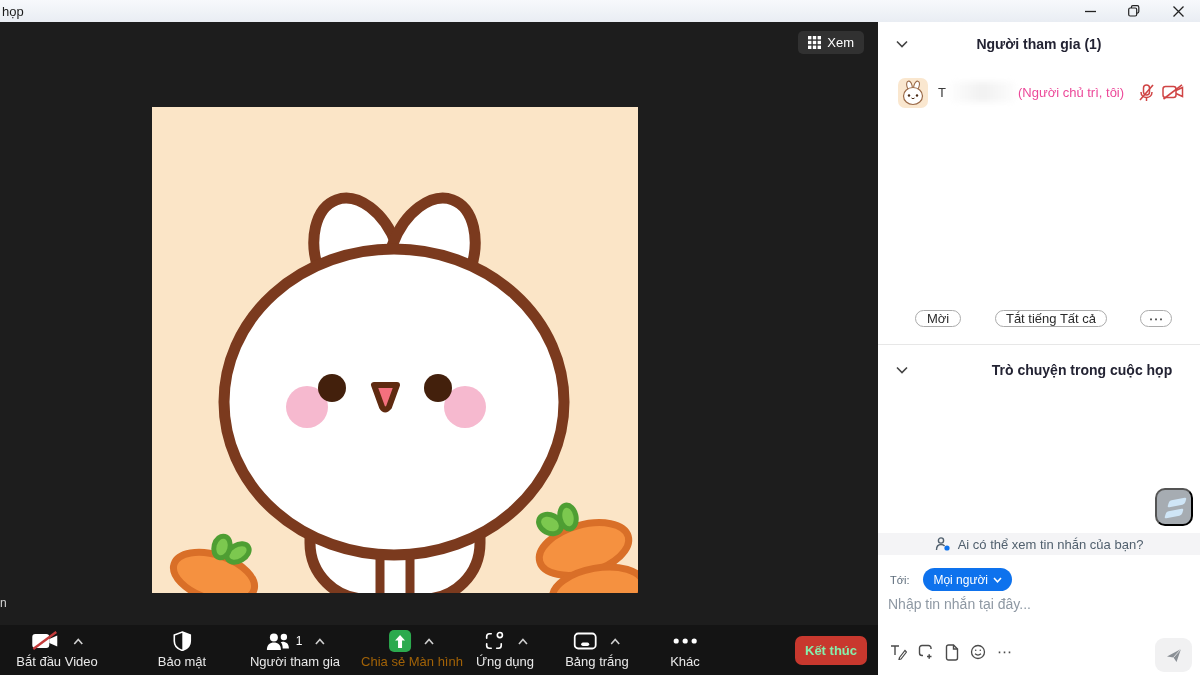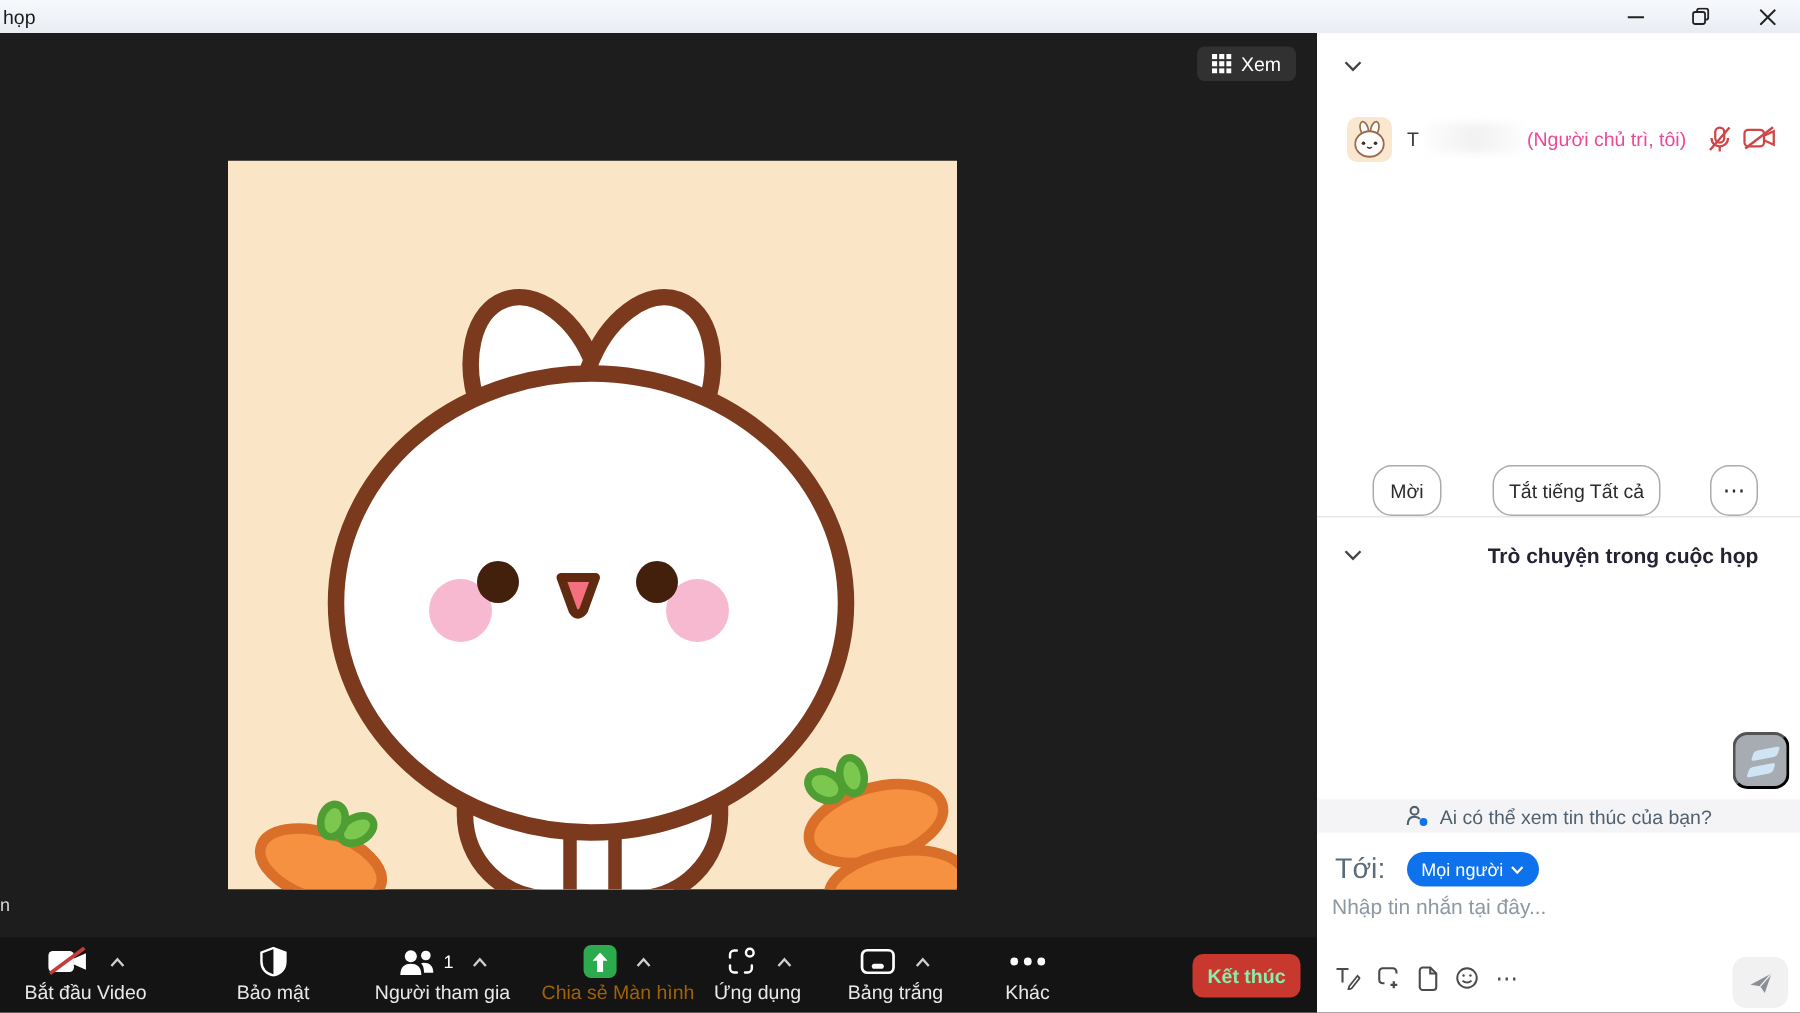--- a/index.html
+++ b/index.html
@@ -44,31 +44,31 @@
   .panel-chevron { position:absolute; left:18px; cursor:pointer; }
   .p-row { position:absolute; top:54px; left:0; width:100%; height:34px; }
   .p-avatar { position:absolute; left:20px; top:2px; width:30px; height:30px; }
   .p-name { position:absolute; left:60px; top:9px; font-size:13px; color:#3a3a3a; }
   .p-blur { position:absolute; left:72px; top:6px; width:66px; height:20px;
     background:linear-gradient(90deg,#fdfdfd,#f1f1f1,#fdfdfd); filter:blur(3px); border-radius:4px; }
   .p-role { position:absolute; left:140px; top:9px; font-size:13px; color:#ec4899; }
   .p-icons { position:absolute; right:16px; top:8px; display:flex; gap:8px; }
 
   .pt-buttons { position:absolute; top:288px; left:0; width:100%; height:28px; }
-  .chip-btn { position:absolute; height:34px; border:1px solid #ababab; border-radius:13px;
+  .chip-btn { position:absolute; height:17px; border:1px solid #ababab; border-radius:13px;
     background:#fff; font-size:13px; color:#2b2b2b; cursor:pointer; font-family:inherit;
     display:flex; align-items:center; justify-content:center; }
   .divider { position:absolute; top:322px; left:0; width:100%; height:1px; background:#e7e7e7; }
 
   .chat-header-row { top:340px;margin-left:43px; }
   .privacy-band { position:absolute; top:511px; left:0; width:100%; height:22px; background:#f4f4f6;
     display:flex; align-items:center; justify-content:center; gap:7px; }
   .privacy-text { font-size:13px; color:#51606e; }
   .to-row { position:absolute; top:546px; left:12px; display:flex; align-items:center; gap:14px; }
-  .to-label { font-size:19px; color:#5c6b7a; }
+  .to-label { font-size:11px; color:#5c6b7a; }
   .to-pill { height:23px; background:#0e72ed; border:none; border-radius:12px; color:#fff;
     font-size:12px; padding:0 10px; display:flex; align-items:center; gap:5px; cursor:pointer;
     font-family:inherit; }
   .chat-input { position:absolute; top:574px; left:10px; width:290px; border:none; outline:none;
     font-size:14px; color:#444; font-family:inherit; }
   .chat-input::placeholder { color:#8e98a3; }
   .compose-row { position:absolute; top:621px; left:12px; display:flex; align-items:center; gap:11px; }
   .compose-icon { cursor:pointer; display:flex; align-items:center; color:#4a4a4a; font-size:15px; }
   .send-btn { position:absolute; left:277px; top:616px; width:37px; height:34px; background:#f1f1f2;
     border:none; border-radius:9px; display:flex; align-items:center; justify-content:center; cursor:pointer; }
@@ -261,20 +261,21 @@
 
       <button class="end-btn">Kết thúc</button>
     </div>
   </div>
 
   <aside class="sidebar">
 
     <svg class="panel-chevron" style="top:18px" width="12" height="8" viewBox="0 0 12 8">
       <path d="M1 1.5 L6 6.5 L11 1.5" stroke="#444" stroke-width="1.6" fill="none"></path>
     </svg>
+    <div class="panel-header" style="top:14px">Người tham gia (1)</div>
 
     <div class="p-row">
       <span class="p-avatar">
         <svg width="30" height="30" viewBox="0 0 30 30">
           <rect width="30" height="30" rx="7" fill="#fae7cf"></rect>
           <ellipse cx="11.5" cy="8" rx="2.6" ry="5" transform="rotate(-16 11.5 8)" fill="#fff" stroke="#9b6b4a" stroke-width="1.1"></ellipse>
           <ellipse cx="18.5" cy="8" rx="2.6" ry="5" transform="rotate(16 18.5 8)" fill="#fff" stroke="#9b6b4a" stroke-width="1.1"></ellipse>
           <ellipse cx="15" cy="18" rx="9.5" ry="8.5" fill="#fff" stroke="#9b6b4a" stroke-width="1.2"></ellipse>
           <circle cx="11" cy="17.5" r="1.2" fill="#4a2a14"></circle>
           <circle cx="19" cy="17.5" r="1.2" fill="#4a2a14"></circle>
@@ -316,21 +317,21 @@
       <span class="bar" style="left:12px; top:9px"></span>
       <span class="bar" style="left:9px; top:20px"></span>
     </button>
 
     <div class="privacy-band">
       <svg width="16" height="14" viewBox="0 0 16 14">
         <circle cx="6" cy="3.5" r="2.6" fill="none" stroke="#51606e" stroke-width="1.4"></circle>
         <path d="M1.5 13 C1.5 9 3.5 7.5 6 7.5 C7.5 7.5 8.8 8 9.6 9" fill="none" stroke="#51606e" stroke-width="1.4"></path>
         <circle cx="12" cy="11" r="2.6" fill="#0e72ed"></circle>
       </svg>
-      <span class="privacy-text">Ai có thể xem tin thúc của bạn?</span>
+      <span class="privacy-text">Ai có thể xem tin nhắn của bạn?</span>
     </div>
 
     <div class="to-row">
       <span class="to-label">Tới:</span>
       <button class="to-pill">
         <span>Mọi người</span>
         <svg width="9" height="6" viewBox="0 0 9 6">
             <path d="M1 1 L4.5 4.8 L8 1" stroke="#fff" stroke-width="1.5" fill="none"></path>
           </svg>
       </button>

